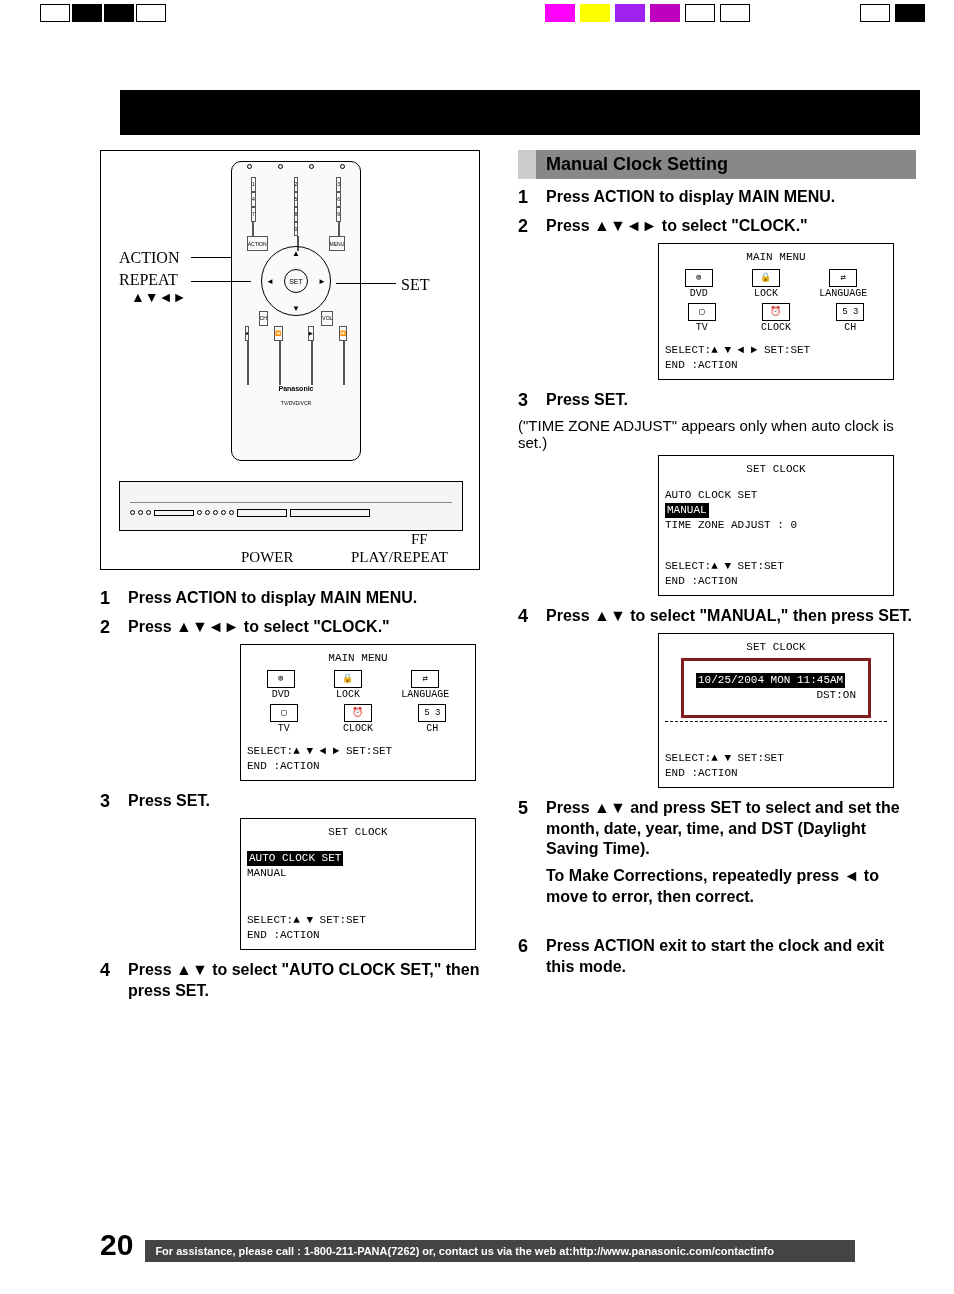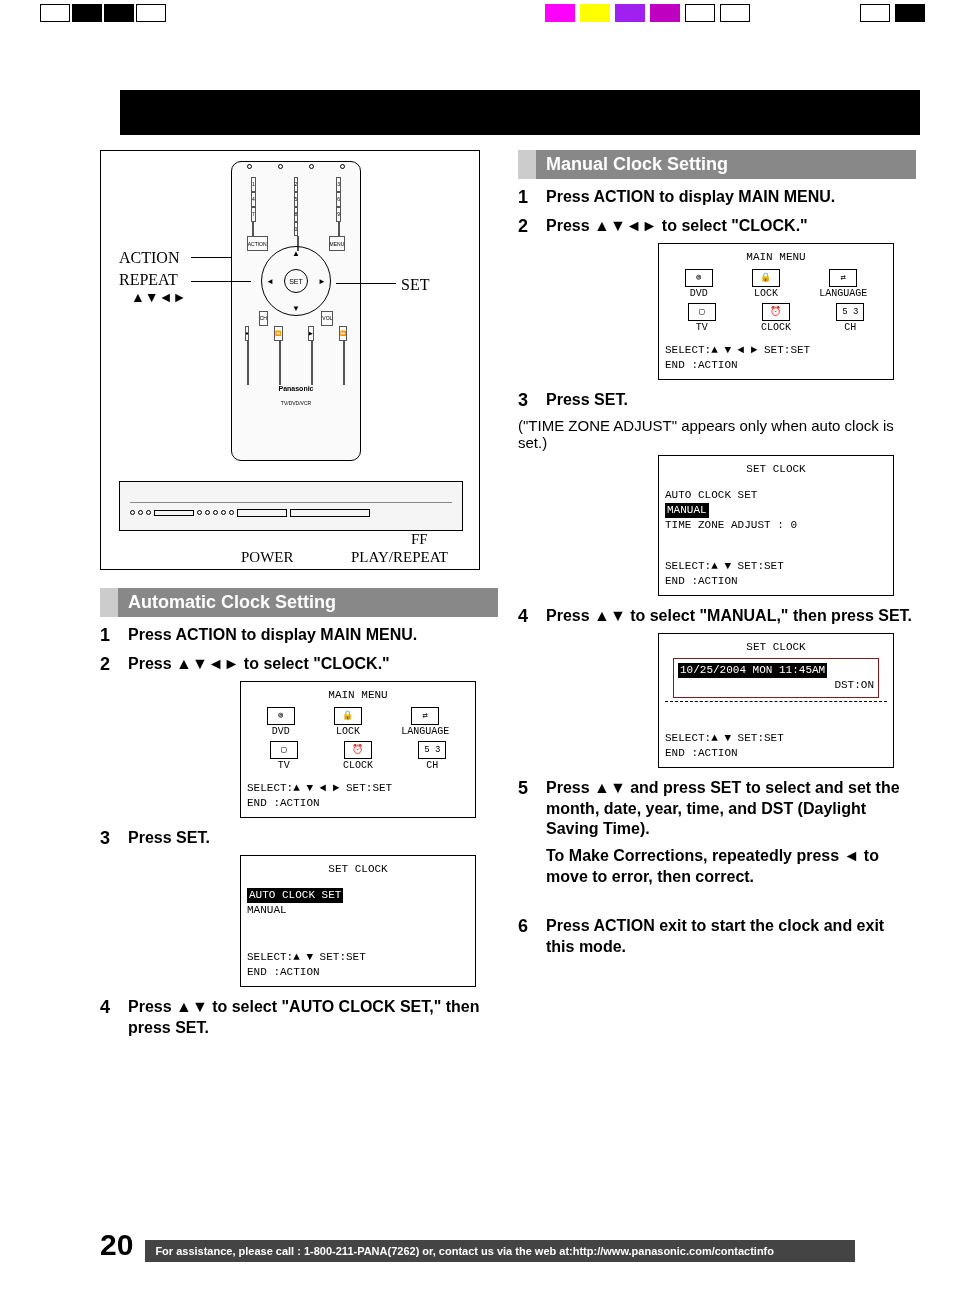--- a/index.html
+++ b/index.html
@@ -106,21 +106,21 @@
     top:20px; left:10px; right:10px; height:20px;
     border-top:1px solid #888;
     display:flex;
     gap:3px;
     align-items:center;
     font-size:5px;
   }
   .dot { width:5px; height:5px; border:0.5px solid #000; border-radius:50%;}
   .section-hdr {
     background: #888;
-    color: #ffffff;
+    color: #000000;
     font-weight: bold;
     font-size: 18px;
     padding: 4px 10px;
     margin-bottom: 2px;
     border-left: 18px solid #ccc;
   }
   .step {
     display: flex;
     margin: 8px 0 6px 0;
     font-size: 16px;
@@ -174,21 +174,21 @@
     border:1px solid #000;
     width: 28px; height: 18px;
     display:inline-flex;
     align-items:center;
     justify-content:center;
     font-size:9px;
   }
   .osd-label { font-size: 10px; }
   .osd-foot { margin-top: 8px; }
   .osd-hl { background:#000; color:#fff; padding:0 2px; display:inline-block; }
-  .osd-border-inner { border:1px solid #7f1d1d; padding:4px; margin:3px 8px;}
+  .osd-border-inner { border:3px solid #7f1d1d; padding:12px; margin:3px 16px;}
   .footer {
     position: absolute;
     bottom: 32px;
     left: 100px;
     display: flex;
     align-items: flex-end;
     gap: 12px;
   }
   .pg {
     font-size: 30px;
@@ -325,21 +325,20 @@
             <div class="dot"></div>
           <div style="width:50px;height:8px;border:0.5px solid #000;"></div>
           <div style="width:80px;height:8px;border:0.5px solid #000;"></div>
         </div>
       </div>
       <div class="remote-label" style="left:310px;top:380px;font-size:15px;">FF</div>
       <div class="remote-label" style="left:140px;top:398px;font-size:15px;">POWER</div>
       <div class="remote-label" style="left:250px;top:398px;font-size:15px;">PLAY/REPEAT</div>
     </div>
 
-    <div class="section-hdr">Automatic Clock Setting</div>
 
     <div class="step">
       <div class="step-num">1</div>
       <div class="step-text">Press ACTION to display MAIN MENU.</div>
     </div>
     <div class="step">
       <div class="step-num">2</div>
       <div class="step-text">Press ▲▼◄► to select "CLOCK."</div>
     </div>
 

